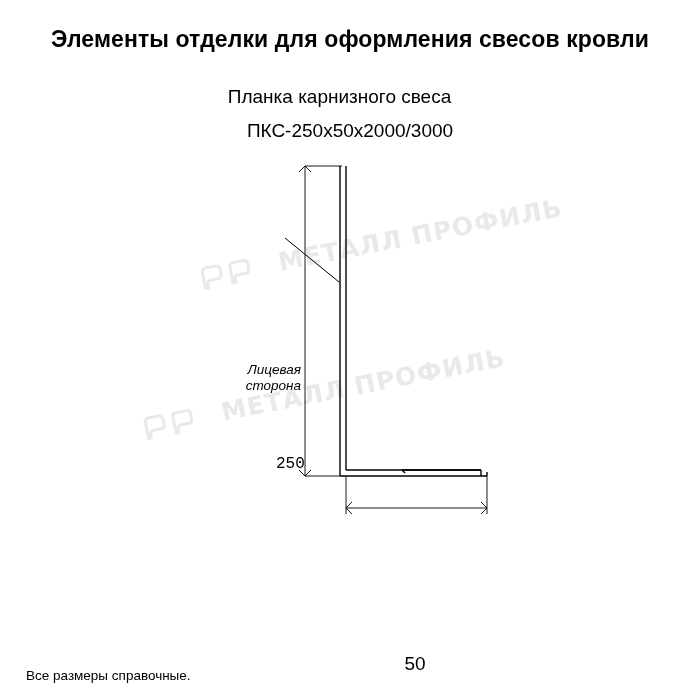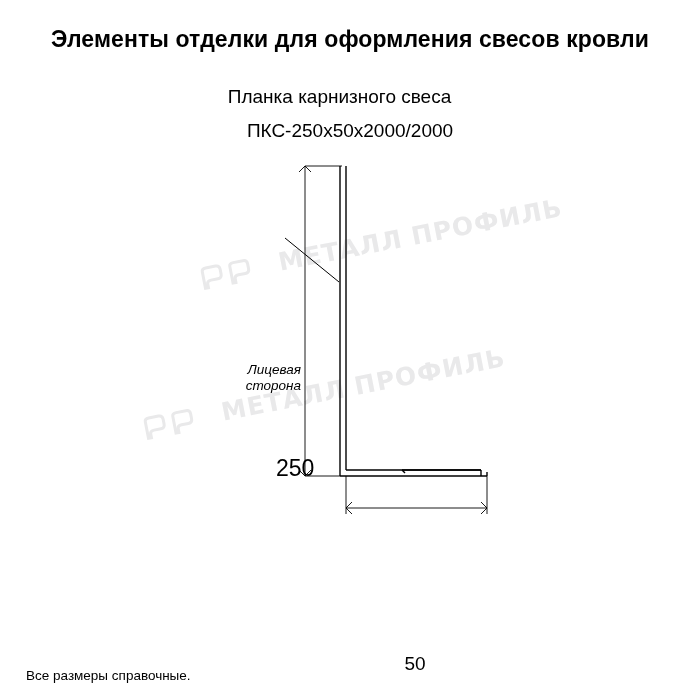--- a/index.html
+++ b/index.html
@@ -64,22 +64,23 @@
     text-align: right;
     font-size: 13.5px;
     line-height: 16px;
     color: #000000;
     font-style: italic;
   }
   .dim-250 {
     position: absolute;
     left: 276px;
     top: 305px;
-    font-size: 23px;
-    color: #000000;
+    font-size: 16px;
+    color: #000000;
+    font-family: Liberation Mono, monospace;
   }
   .dim-50 {
     position: absolute;
     left: 385px;
     top: 503px;
     font-size: 19px;
     color: #000000;
     width: 60px;
     text-align: center;
   }
@@ -116,21 +117,21 @@
   .footer div { white-space: nowrap; }
   svg { display: block; }
 </style>
 </head>
 <body>
 
 <div class="page">
 
   <div class="title">Элементы отделки для оформления свесов кровли</div>
   <div class="subtitle-1">Планка карнизного свеса</div>
-  <div class="subtitle-2">ПКС-250х50х2000/2000</div>
+  <div class="subtitle-2">ПКС-250х50х2000/3000</div>
 
   <div class="watermarks">
     <div class="wm wm-1">
       <span class="wm-mark">
         <svg width="62" height="26" viewBox="0 0 62 26">
           <path d="M3 23 L3 6 Q3 3 7 3 L17 3 Q21 3 21 7 L21 12 Q21 16 17 16 L10 16 Q6 16 6 19 L6 23 Z" fill="none" stroke="#e9e9ea" stroke-width="3"></path>
           <path d="M31 23 L31 6 Q31 3 35 3 L45 3 Q49 3 49 7 L49 12 Q49 16 45 16 L38 16 Q34 16 34 19 L34 23 Z" fill="none" stroke="#e9e9ea" stroke-width="3"></path>
         </svg>
       </span>
       <span>МЕТАЛЛ ПРОФИЛЬ</span>

